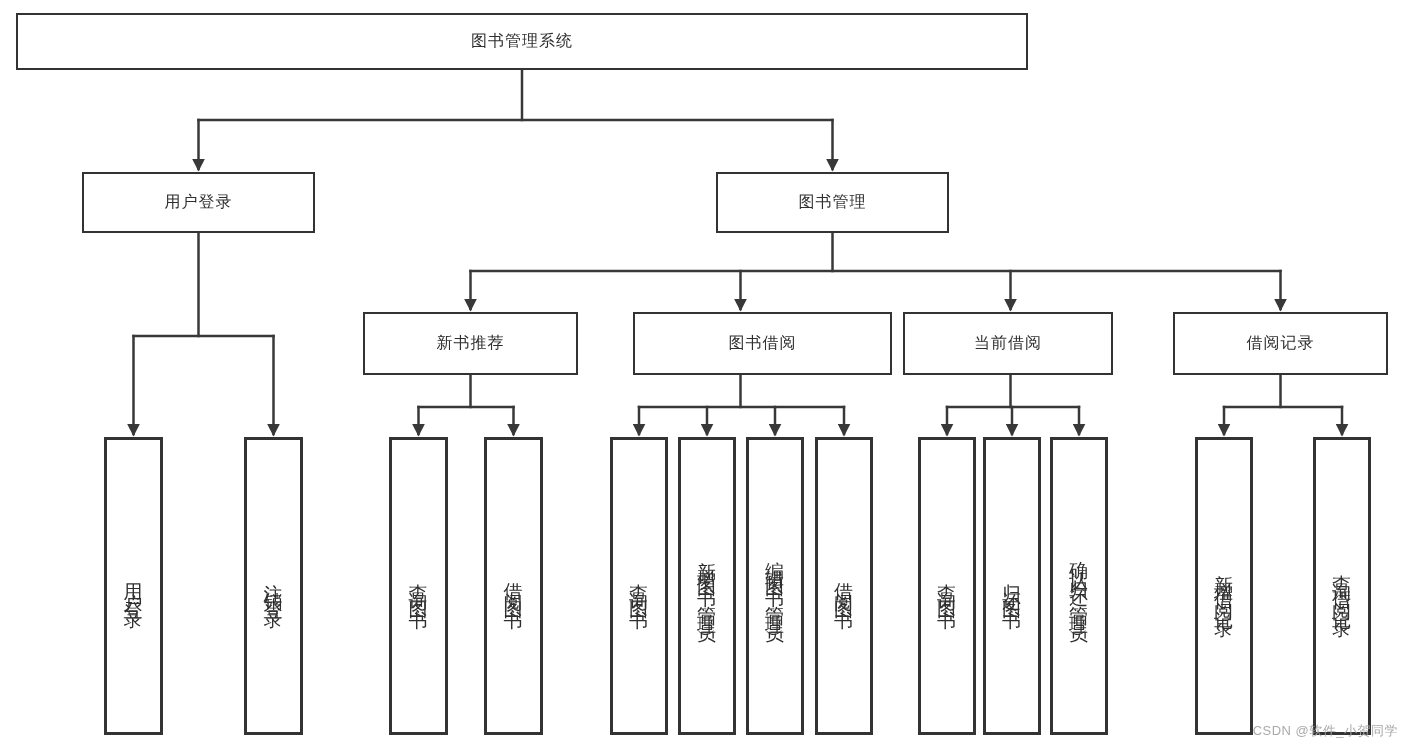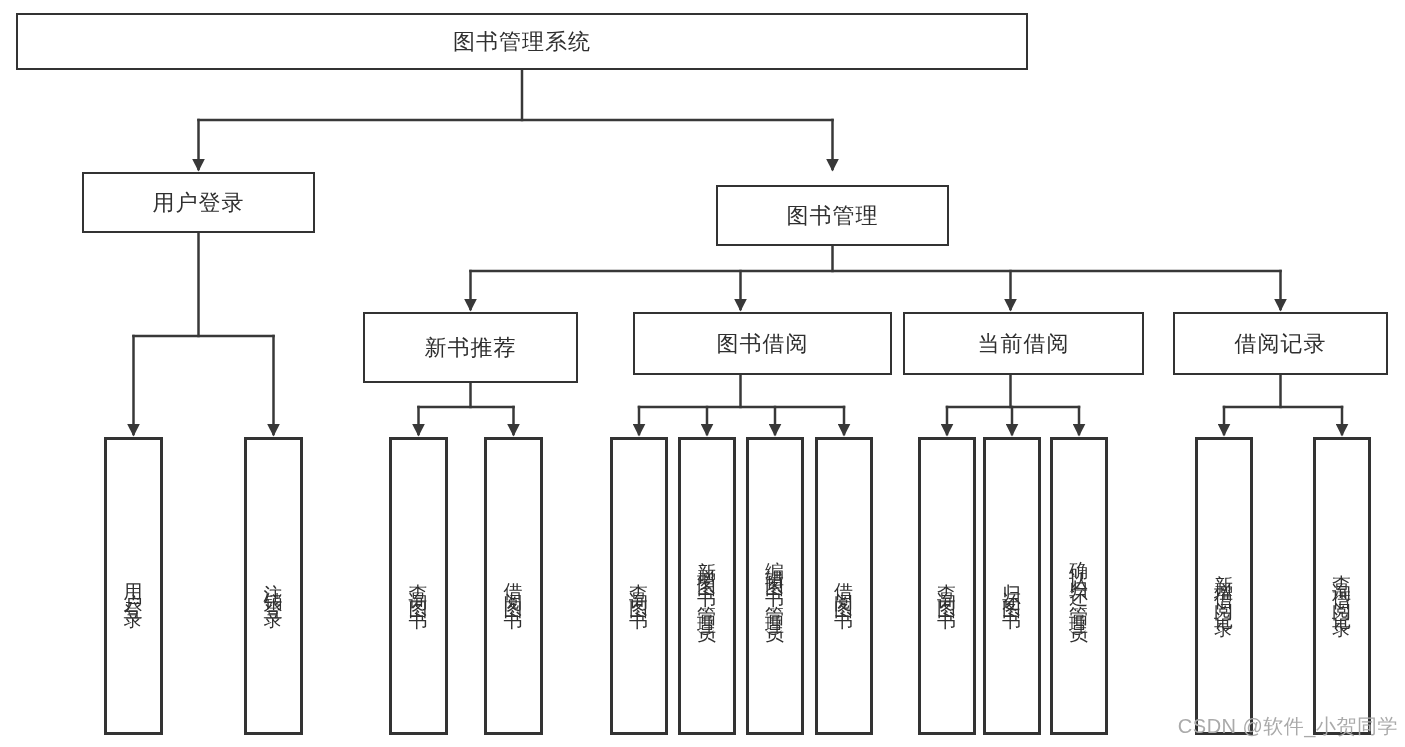--- a/index.html
+++ b/index.html
@@ -23,38 +23,38 @@
   .hbox,.vbox{
     position:absolute;
     box-sizing:border-box;
     background:var(--bg);
     color:var(--text);
     display:flex;align-items:center;justify-content:center;
     z-index:2;
   }
   .hbox{
     border:2.5px solid var(--border);
-    font-size:22px;
+    font-size:16px;
     letter-spacing:1px;
   }
   .vbox{
     border:3px solid var(--border);
     font-size:19px;
     writing-mode:vertical-rl;
     text-orientation:mixed;
     letter-spacing:9px;
     line-height:1;
     text-align:center;
   }
   .watermark{
     position:absolute;
     right:7px;bottom:7px;
     z-index:3;
     color:var(--watermark);
-    font-size:20px;
+    font-size:13px;
     letter-spacing:0.5px;
   }
 </style>
 </head>
 <body>
 
 <div class="page">
 
   <svg class="connectors" width="1405" height="747" viewBox="0 0 1405 747">
     <defs>
@@ -102,25 +102,25 @@
       <line x1="1280.5" y1="375" x2="1280.5" y2="407"></line>
       <line x1="1224" y1="407" x2="1342" y2="407"></line>
       <line x1="1224" y1="407" x2="1224" y2="434" marker-end="url(#arrowhead)"></line>
       <line x1="1342" y1="407" x2="1342" y2="434" marker-end="url(#arrowhead)"></line>
     </g>
   </svg>
 
   <div class="hbox" style="left:16px;top:13px;width:1012px;height:57px;">图书管理系统</div>
 
   <div class="hbox" style="left:82px;top:172px;width:233px;height:61px;">用户登录</div>
-  <div class="hbox" style="left:716px;top:172px;width:233px;height:61px;margin-top:13px;">图书管理</div>
+  <div class="hbox" style="left:716px;top:172px;width:233px;height:61px;">图书管理</div>
 
-  <div class="hbox" style="left:363px;top:312px;width:215px;height:71px;">新书推荐</div>
+  <div class="hbox" style="left:363px;top:312px;width:215px;height:63px;">新书推荐</div>
   <div class="hbox" style="left:633px;top:312px;width:259px;height:63px;">图书借阅</div>
-  <div class="hbox" style="left:903px;top:312px;width:241px;height:63px;">当前借阅</div>
+  <div class="hbox" style="left:903px;top:312px;width:210px;height:63px;">当前借阅</div>
   <div class="hbox" style="left:1173px;top:312px;width:215px;height:63px;text-align:right;">借阅记录</div>
 
   <div class="vbox" style="left:104px;top:437px;width:59px;height:298px;">用户登录</div>
   <div class="vbox" style="left:244px;top:437px;width:59px;height:298px;">注销登录</div>
 
   <div class="vbox" style="left:389px;top:437px;width:59px;height:298px;">查询图书</div>
   <div class="vbox" style="left:484px;top:437px;width:59px;height:298px;">借阅图书</div>
 
   <div class="vbox" style="left:610px;top:437px;width:58px;height:298px;">查询图书</div>
   <div class="vbox" style="left:678px;top:437px;width:58px;height:298px;">新增图书（管理员）</div>

